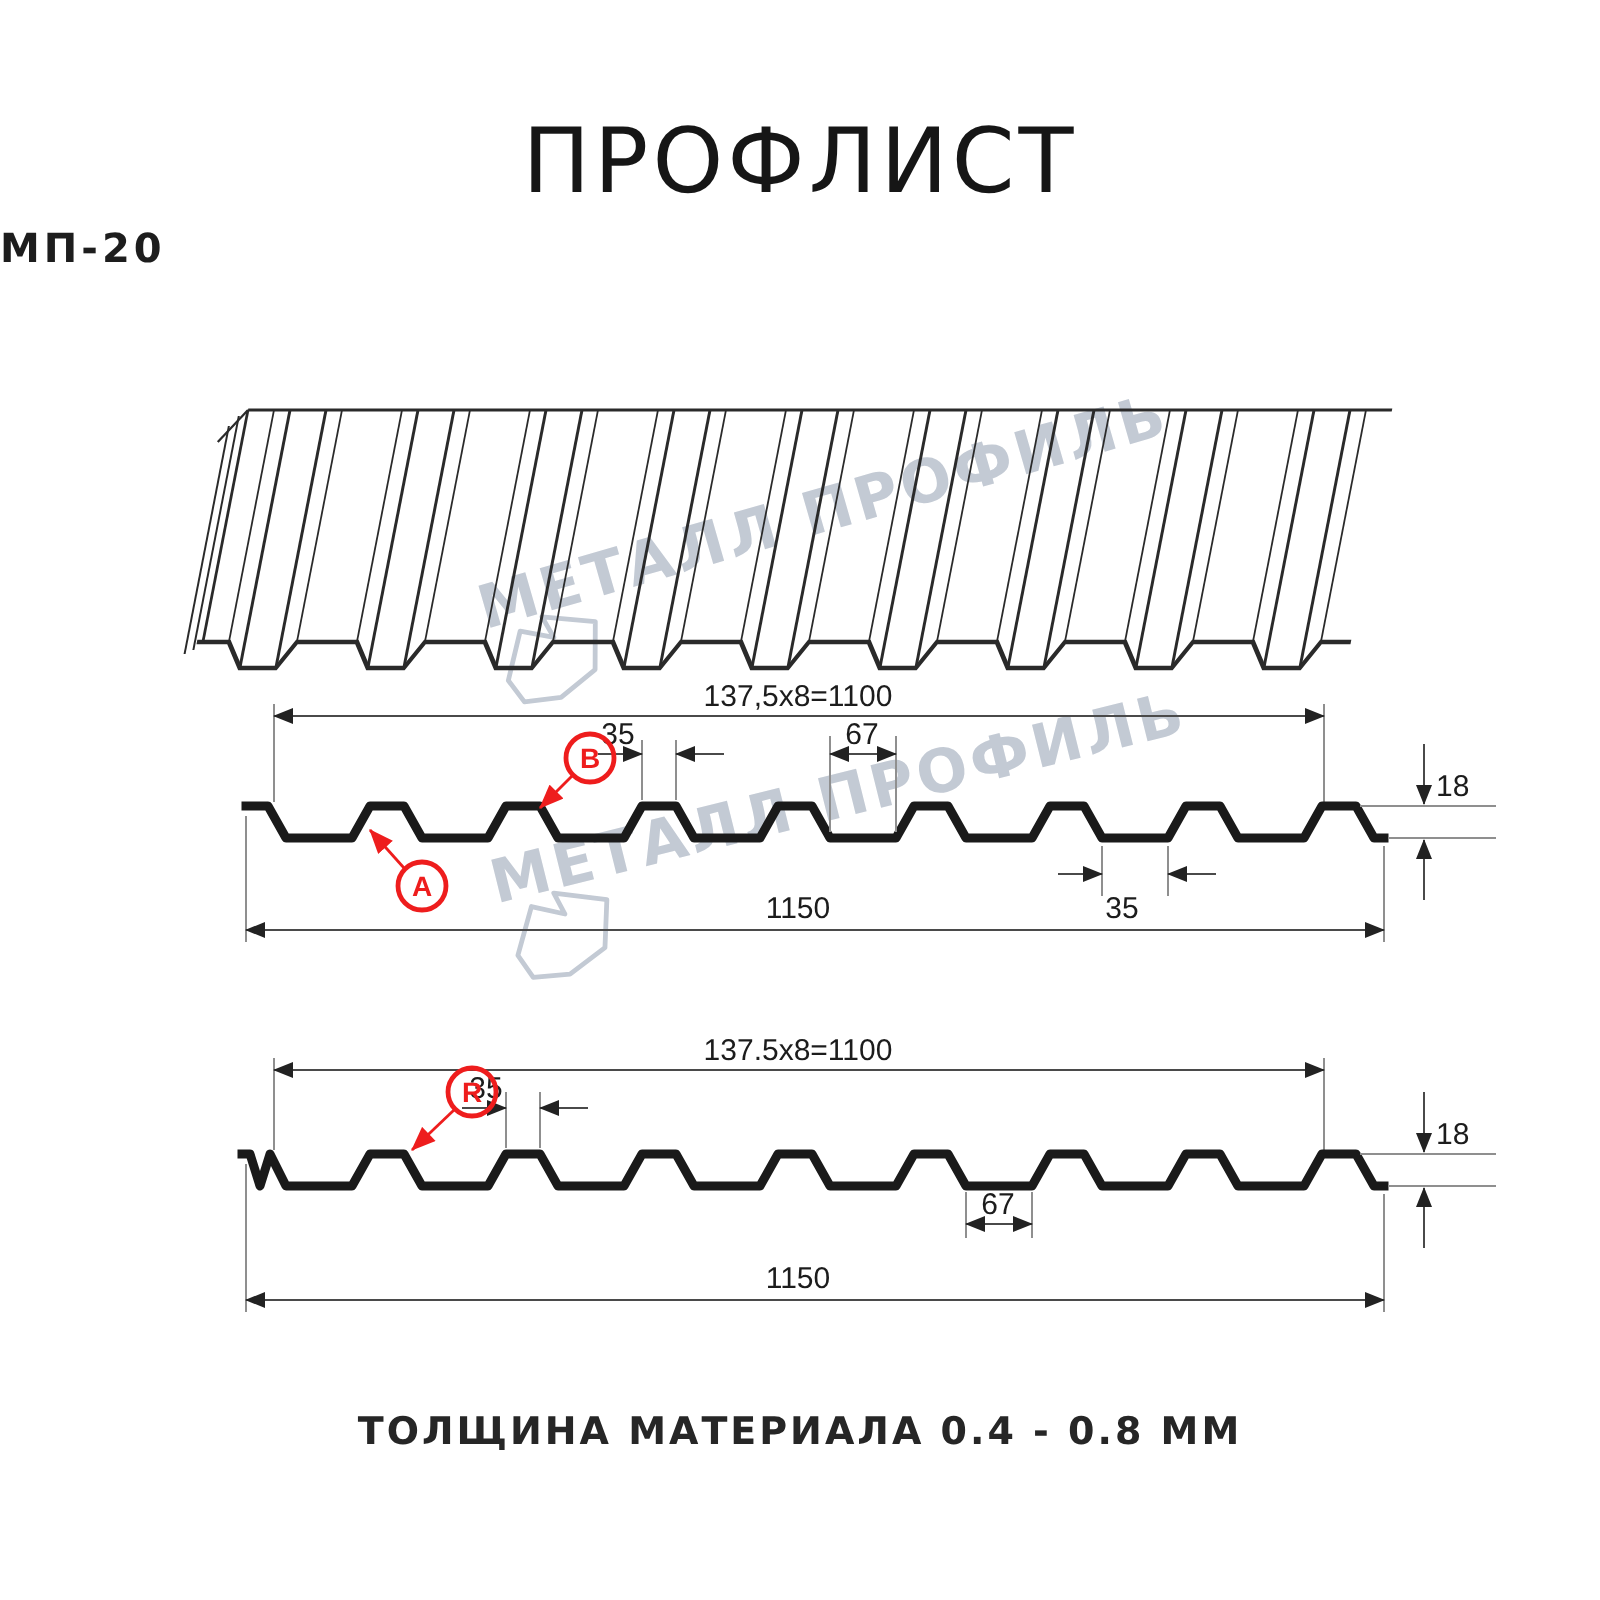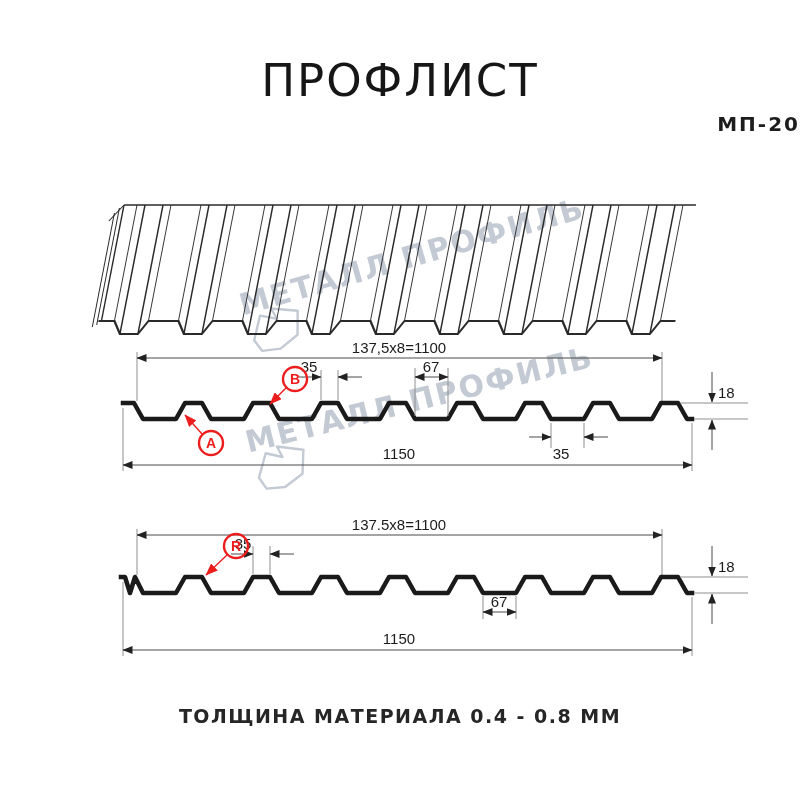--- a/index.html
+++ b/index.html
@@ -1,19 +1,19 @@
 <!DOCTYPE html>
 <html><head>
 <meta charset="utf-8">
 <style>
   html,body{margin:0;padding:0;background:#ffffff;width:800px;height:800px;overflow:hidden;}
   #page{position:relative;width:800px;height:800px;background:#fff;font-family:"DejaVu Sans",sans-serif;}
   .title{position:absolute;left:0;top:54px;width:800px;text-align:center;
          font-size:45px;font-weight:normal;letter-spacing:2px;color:#161616;}
-  .subtitle{position:absolute;left:0;top:112px;width:800px;text-align:right;
+  .subtitle{position:absolute;left:0;top:112px;width:800px;text-align:left;
          font-size:20px;font-weight:600;letter-spacing:2px;color:#1d1d1d;}
   .footer{position:absolute;left:0;top:705px;width:800px;text-align:center;
          font-size:19px;font-weight:600;letter-spacing:1.5px;color:#262626;}
   .wm{position:absolute;display:flex;align-items:center;gap:10px;color:#c3cad4;
       font-weight:bold;font-size:30px;letter-spacing:2px;white-space:nowrap;
       transform-origin:left center;pointer-events:none;}
   .wm1{left:240px;top:288px;transform:rotate(-16deg);}
   .wm2{left:246px;top:425px;transform:rotate(-14deg);}
   .wm .logo{margin-top:26px;flex:0 0 auto;}
   svg{position:absolute;left:0;top:0;}

